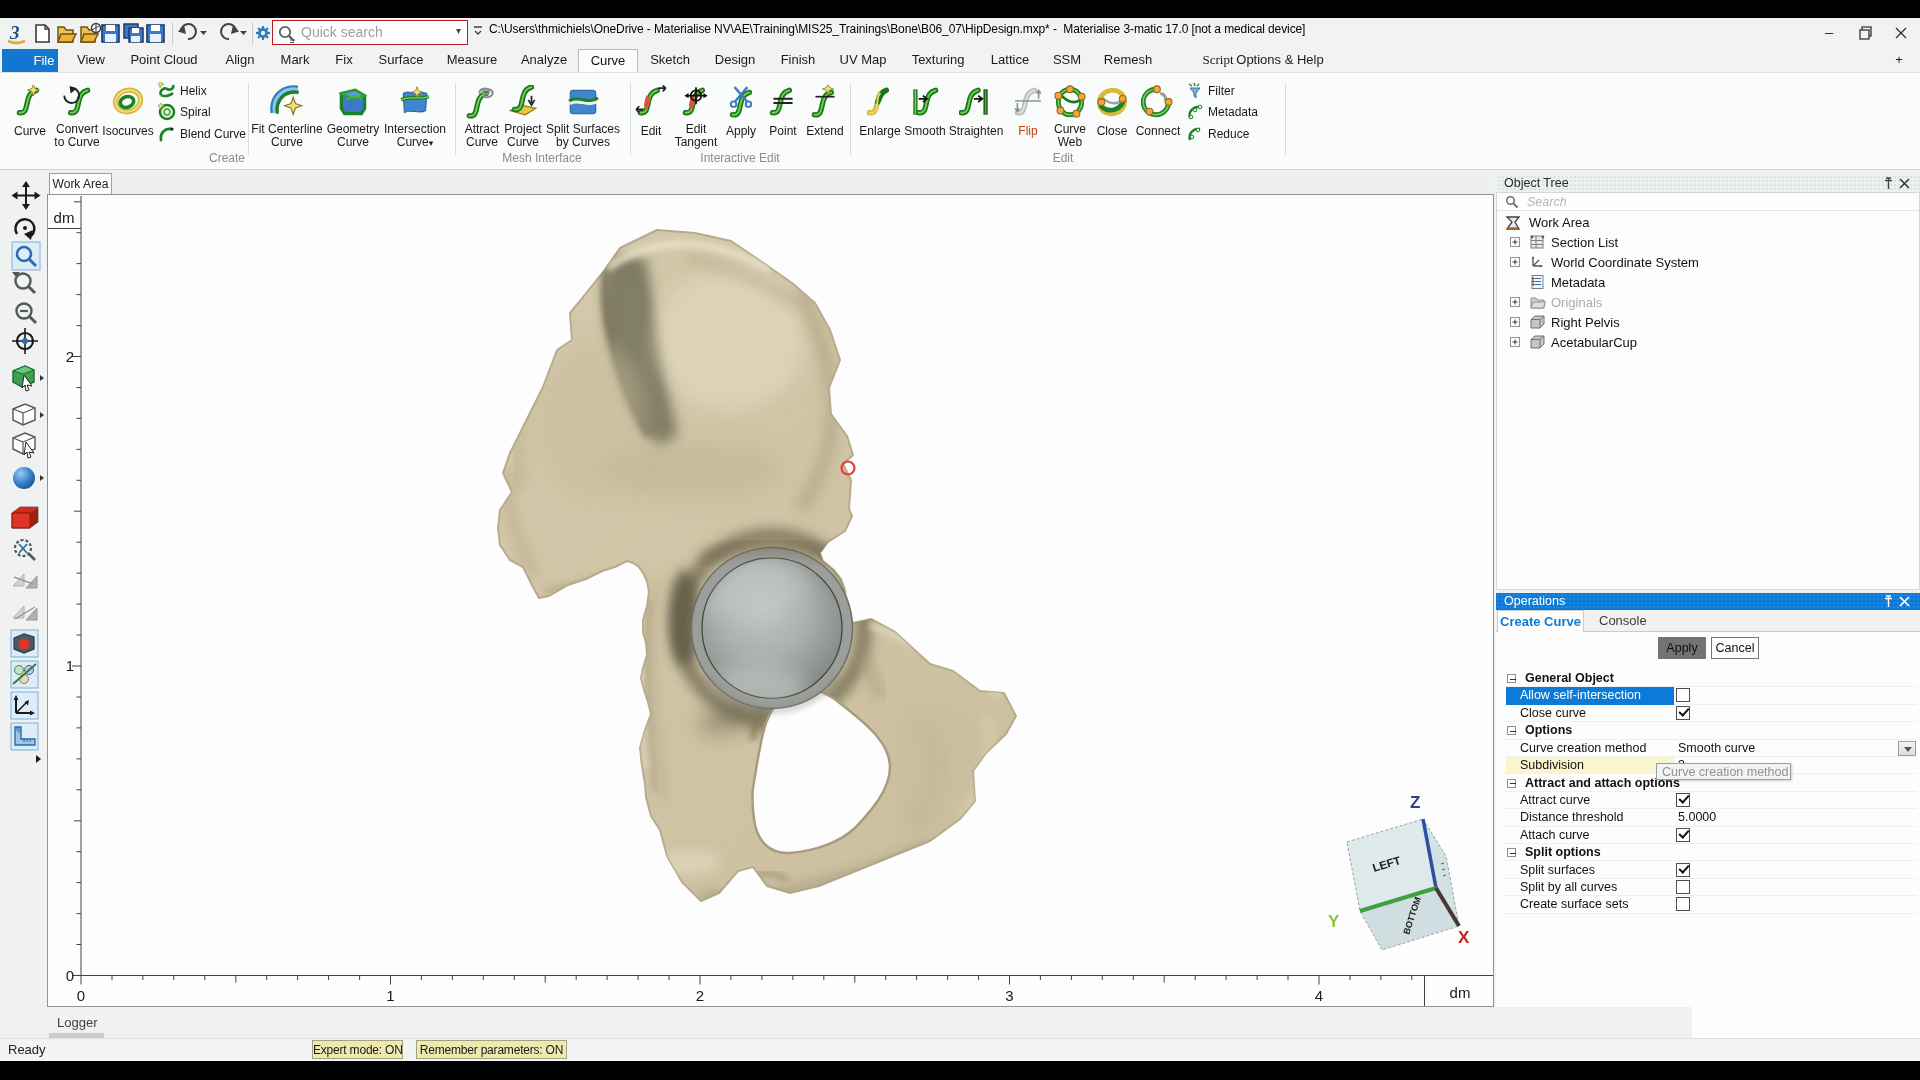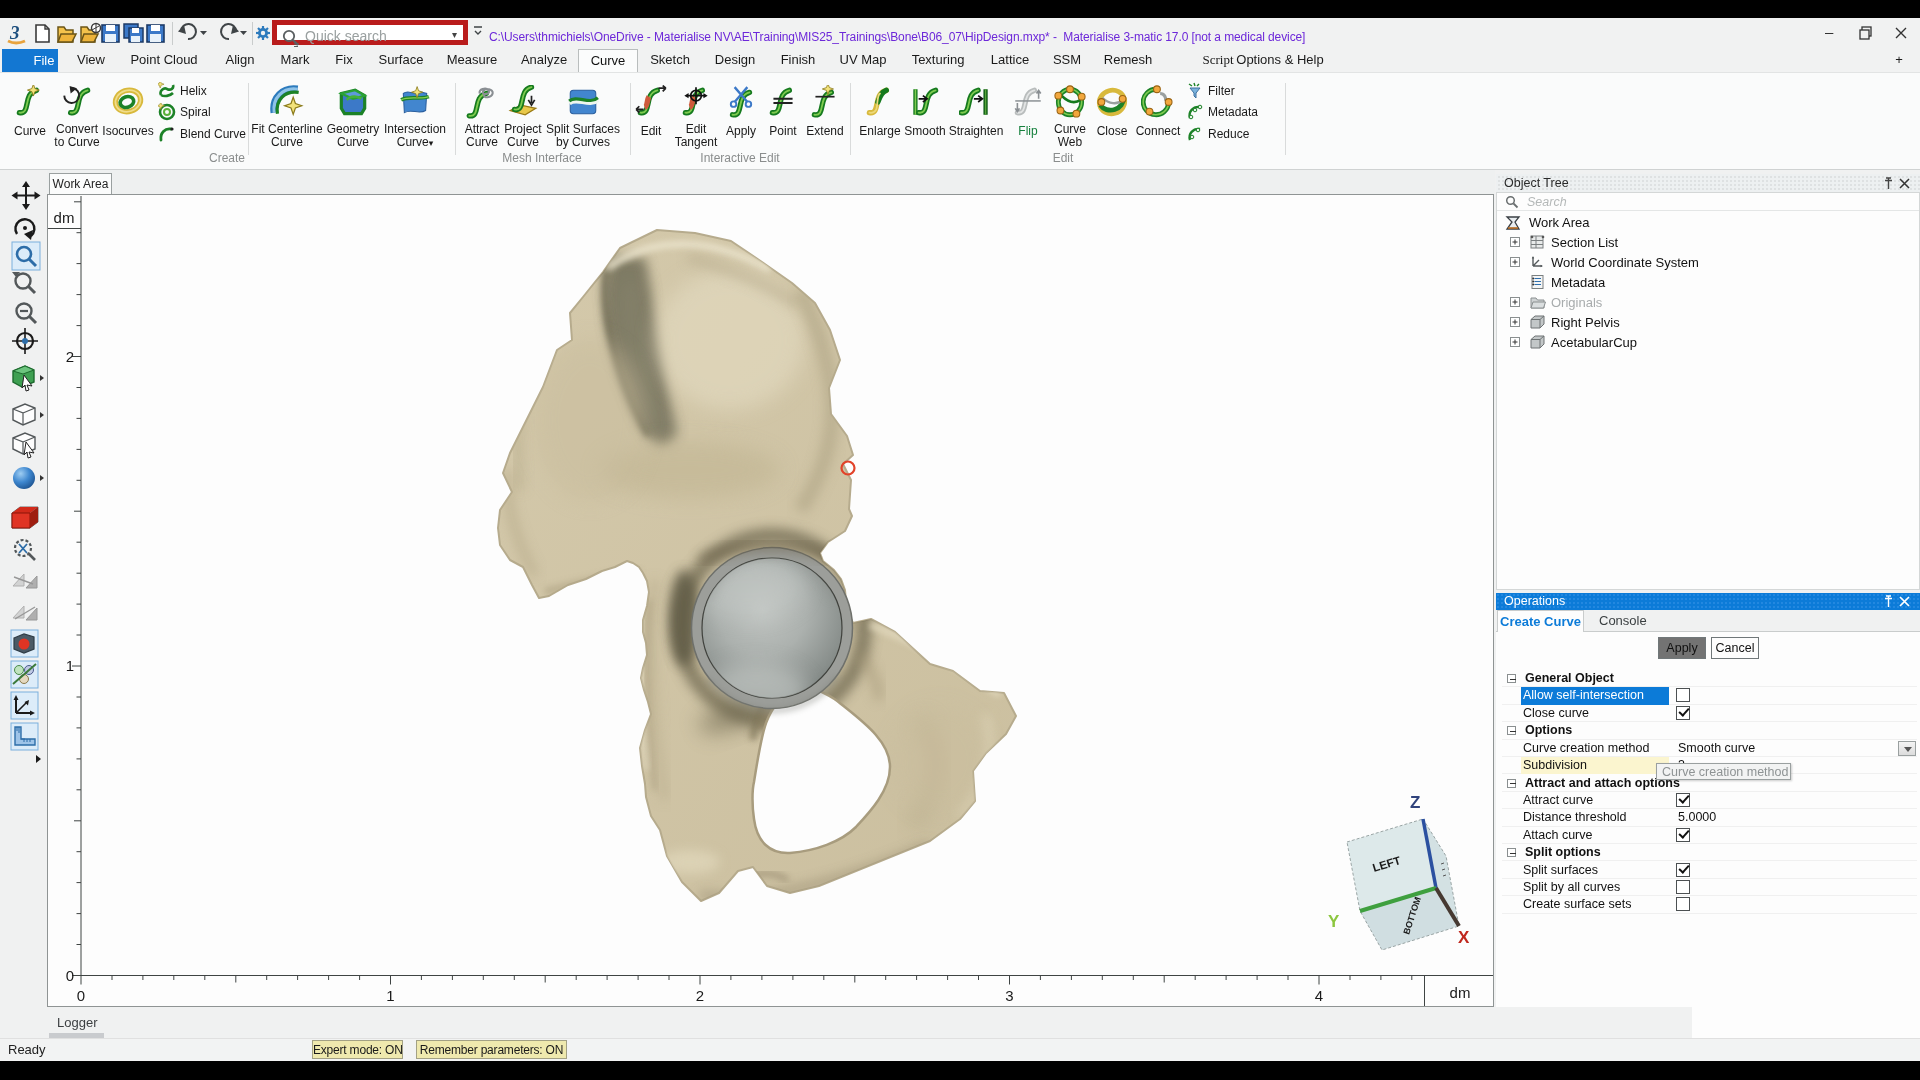--- a/index.html
+++ b/index.html
@@ -21,21 +21,21 @@
 #watab{position:absolute;left:49px;top:3px;width:63px;height:21px;background:#fbfcfc;border:1px solid #9aa0a0;border-bottom:none;font-size:12px;color:#222;text-align:center;line-height:20px;}
 #lefttools{left:0;top:194px;width:47px;height:813px;background:#f0f1f1;}
 #viewport{left:47px;top:194px;width:1447px;height:813px;background:#fdfdfd;border:1px solid #8f9494;}
 #rightdock{left:1495px;top:170px;width:425px;height:840px;background:#f0f1f1;}
 #loggerrow{left:0;top:1007px;width:1692px;height:31px;background:#f0f1f1;}
 #statusbar{left:0;top:1038px;width:1920px;height:23px;background:#f2f3f3;border-top:1px solid #e0e0e0;}
 .ybox{position:absolute;top:1px;height:19px;background:#efe9ae;border:1px solid #a3a184;font-size:12px;letter-spacing:-0.2px;line-height:18px;color:#1a1a1a;text-align:center;white-space:nowrap;}
 .dotbg{background-image:radial-gradient(#dee1e2 0.8px,transparent 0.8px);background-size:4px 4px;background-position:1px 1px;}
 .pgh{position:absolute;left:0;width:415px;height:17.4px;line-height:17.4px;border-bottom:1px solid #f0f0f0;}
 .pgr{position:absolute;left:0;width:415px;height:17.4px;line-height:17.4px;border-bottom:1px solid #f0f0f0;}
-.plbl{position:absolute;left:19px;top:0;width:148px;height:17.4px;line-height:17.4px;padding-left:2px;overflow:hidden;}
+.plbl{position:absolute;left:4px;top:0;width:168px;height:17.4px;line-height:17.4px;padding-left:14px;overflow:hidden;}
 .pval{position:absolute;left:176px;top:0;}
 .cb{position:absolute;left:174px;top:1px;width:14px;height:14px;border:1.6px solid #4c5052;background:#fff;}
 .cb.ck::after{content:"";position:absolute;left:2px;top:1px;width:8px;height:4px;border-left:2.2px solid #111;border-bottom:2.2px solid #111;transform:rotate(-48deg);}
 .minus{position:absolute;left:5px;top:4px;width:9px;height:9px;border:1px solid #8a8f90;background:#fff;}
 .minus::after{content:"";position:absolute;left:1.5px;top:3.5px;width:6px;height:1px;background:#333;}
 .combo{position:absolute;left:396px;top:1px;width:18px;height:15px;background:linear-gradient(#f4f4f4,#dcdcdc);border:1px solid #9aa0a0;}
 .combo i{position:absolute;left:5px;top:5px;width:0;height:0;border-left:4px solid transparent;border-right:4px solid transparent;border-top:5px solid #555;}
 </style>
 </head>
 <body>
@@ -94,33 +94,33 @@
       <g stroke="#2d7bbd" stroke-width="2.2">
         <line x1="263" y1="8" x2="263" y2="22"></line>
           <line x1="256" y1="15" x2="270" y2="15"></line>
         <line x1="258" y1="10" x2="268" y2="20"></line>
           <line x1="268" y1="10" x2="258" y2="20"></line>
       </g>
       <circle cx="263" cy="15" r="2.2" fill="#f1f2f2"></circle>
     </g>
   </svg>
 
-  <div class="abs" style="left:272px;top:2px;width:196px;height:25px;background:#fff;border:5px solid #b91c1c;">
+  <div class="abs" style="left:272px;top:2px;width:196px;height:25px;background:#fff;border:1px solid #b91c1c;">
     <svg class="abs" style="left:4px;top:3px" width="20" height="20" viewBox="0 0 20 20">
       <circle cx="8" cy="8" r="5.2" fill="none" stroke="#5a5f61" stroke-width="1.8"></circle>
       <line x1="12" y1="12" x2="17" y2="17" stroke="#5a5f61" stroke-width="2.4"></line>
       <path d="M13,16 L18,16 M13,18.5 L17,18.5" stroke="#5a5f61" stroke-width="1.2"></path>
     </svg>
     <span style="position:absolute;left:28px;top:3px;font-size:14px;color:#9aa0a0;">Quick search</span>
     <span style="position:absolute;right:6px;top:4px;font-size:10px;color:#444;">▾</span>
   </div>
   <svg class="abs" style="left:472px;top:8px" width="12" height="14" viewBox="0 0 12 14">
       <path d="M2,1 L10,1 M3,5 L6,8 L9,5" stroke="#3f4447" stroke-width="1.4" fill="none"></path>
     </svg>
-  <span class="txt" style="left:489px;top:12px;font-size:12px;letter-spacing:-0.1px;color:#6d28d9;">C:\Users\thmichiels\OneDrive - Materialise NV\AE\Training\MIS25_Trainings\Bone\B06_07\HipDesign.mxp* -&nbsp;&nbsp;Materialise 3-matic 17.0 [not a medical device]</span>
+  <span class="txt" style="left:489px;top:4px;font-size:12px;letter-spacing:-0.1px;color:#000000;">C:\Users\thmichiels\OneDrive - Materialise NV\AE\Training\MIS25_Trainings\Bone\B06_07\HipDesign.mxp* -&nbsp;&nbsp;Materialise 3-matic 17.0 [not a medical device]</span>
 
   <span class="txt" style="left:1825px;top:5px;font-size:15px;color:#333;">–</span>
   <svg class="abs" style="left:1858px;top:7px" width="16" height="16" viewBox="0 0 16 16">
     <rect x="4" y="2" width="9" height="9" fill="none" stroke="#333" stroke-width="1.3"></rect>
     <rect x="2" y="5" width="9" height="9" fill="#f1f2f2" stroke="#333" stroke-width="1.3"></rect>
   </svg>
   <svg class="abs" style="left:1893px;top:7px" width="16" height="16" viewBox="0 0 16 16">
     <path d="M3,3 L13,13 M13,3 L3,13" stroke="#333" stroke-width="1.4"></path>
   </svg>
 </div>
@@ -319,21 +319,21 @@
   </svg>
   <div class="rlabel" style="left:976px;top:52px;">Straighten</div>
 
   <svg class="abs" style="left:1011px;top:12px" width="34" height="34" viewBox="0 0 32 32">
     <path d="M6,26 C17,28 9,8 22,5" stroke="#b9bdbd" stroke-width="5" fill="none" stroke-linecap="round"></path>
     <path d="M6,26 C17,28 9,8 22,5" stroke="#e2e4e4" stroke-width="1.7" fill="none" stroke-linecap="round"></path>
     <path d="M4,15 L28,15" stroke="#8a8f93" stroke-width="1.4"></path>
     <path d="M26,13 L26,6 M24,8 L26,5 L28,8" stroke="#8a8f93" stroke-width="1.5" fill="none"></path>
     <path d="M6,17 L6,24 M4,22 L6,25 L8,22" stroke="#8a8f93" stroke-width="1.5" fill="none"></path>
   </svg>
-  <div class="rlabel" style="left:1028px;top:52px;color:#15803d;">Flip</div>
+  <div class="rlabel" style="left:1028px;top:52px;color:#c2410c;">Flip</div>
 
   <svg class="abs" style="left:1053px;top:12px" width="34" height="34" viewBox="0 0 32 32">
     <use href="#ring"></use>
     <path d="M8,10 C14,16 20,18 26,14" stroke="#157a1e" stroke-width="2.6" fill="none"></path>
     <use href="#od" x="16" y="4"></use>
       <use href="#od" x="27" y="11"></use>
       <use href="#od" x="22" y="27"></use>
       <use href="#od" x="7" y="24"></use>
       <use href="#od" x="5" y="10"></use>
   </svg>

